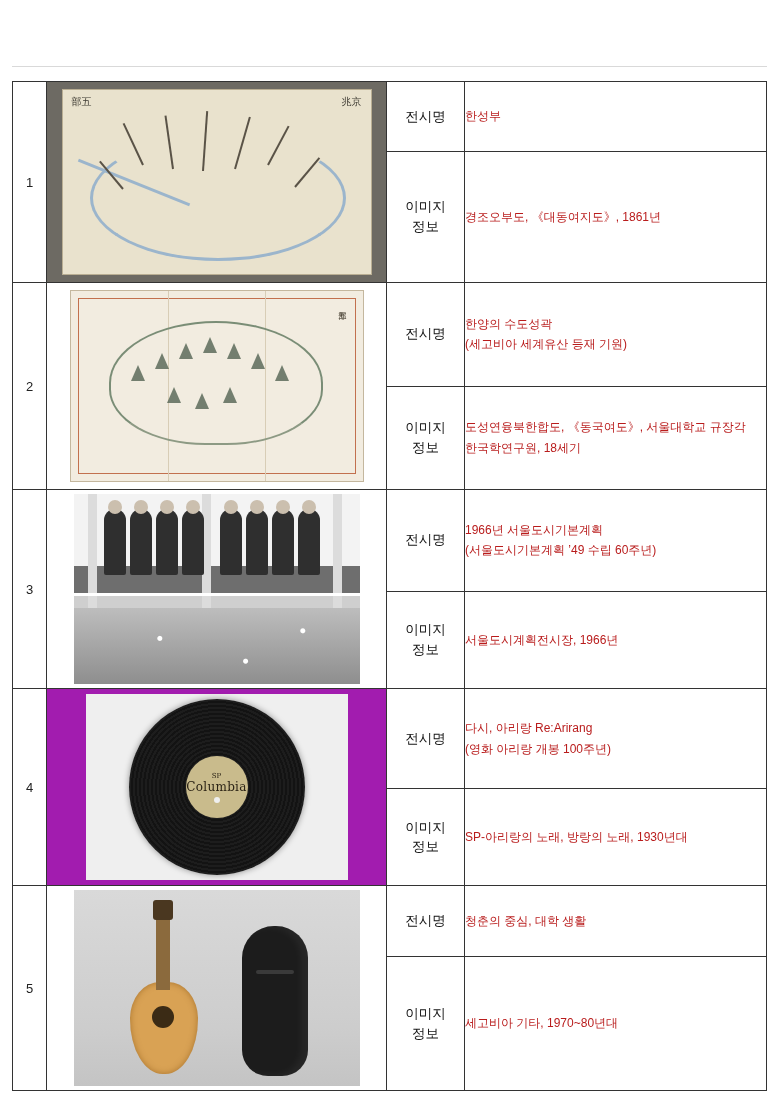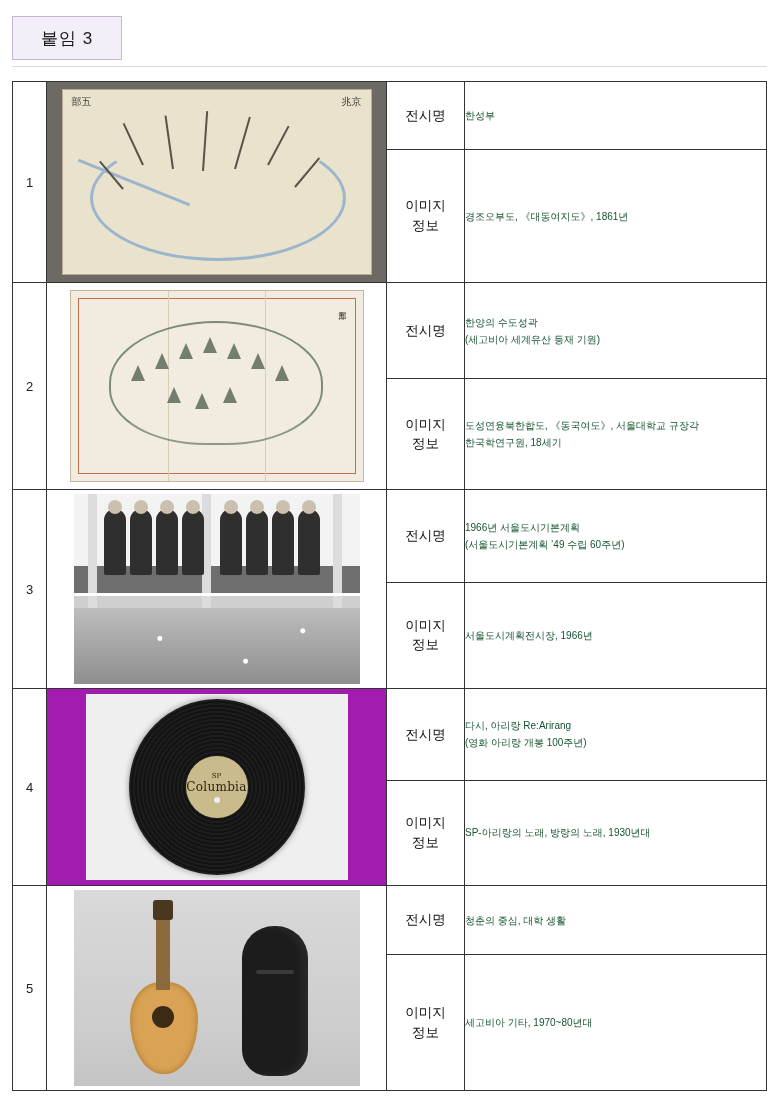--- a/index.html
+++ b/index.html
@@ -80,22 +80,22 @@
     color: #222;
   }
   .cell-label {
     text-align: center;
     font-size: 13.5px;
     color: #111;
     line-height: 1.45;
     padding: 4px 2px;
   }
   .cell-val {
-    font-size: 10px;
-    color: #14532d;
+    font-size: 12px;
+    color: #b91c1c;
     line-height: 1.7;
     padding: 8px 10px;
   }
   .cell-val .line { white-space: nowrap; }
 
   .cell-img {
     padding: 0;
     text-align: center;
     border-radius: 23px;
   }
@@ -379,21 +379,20 @@
     background: #3a3a3a;
     border-radius: 2px;
   }
 </style>
 </head>
 <body>
 
 <div class="page">
 
   <div class="header">
-    <div class="header-tag">붙임 3</div>
   </div>
   <div class="header-rule"></div>
 
   <table class="tbl">
     <colgroup>
       <col class="col-no">
         <col class="col-img">
         <col class="col-label">
         <col class="col-val">
     </colgroup>

